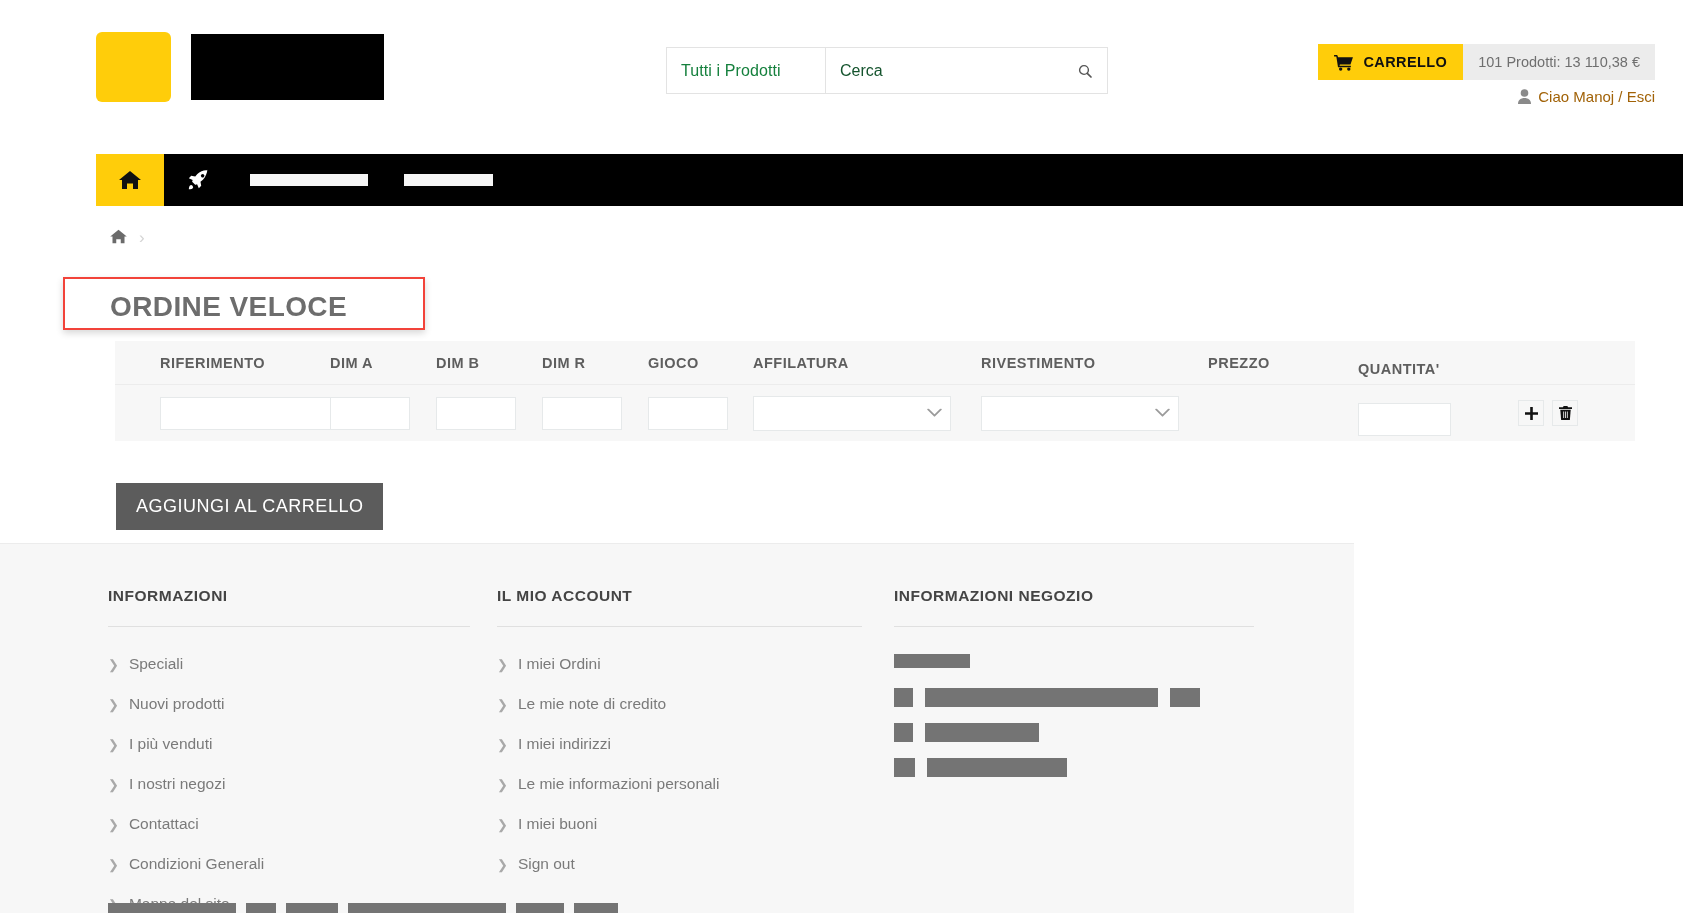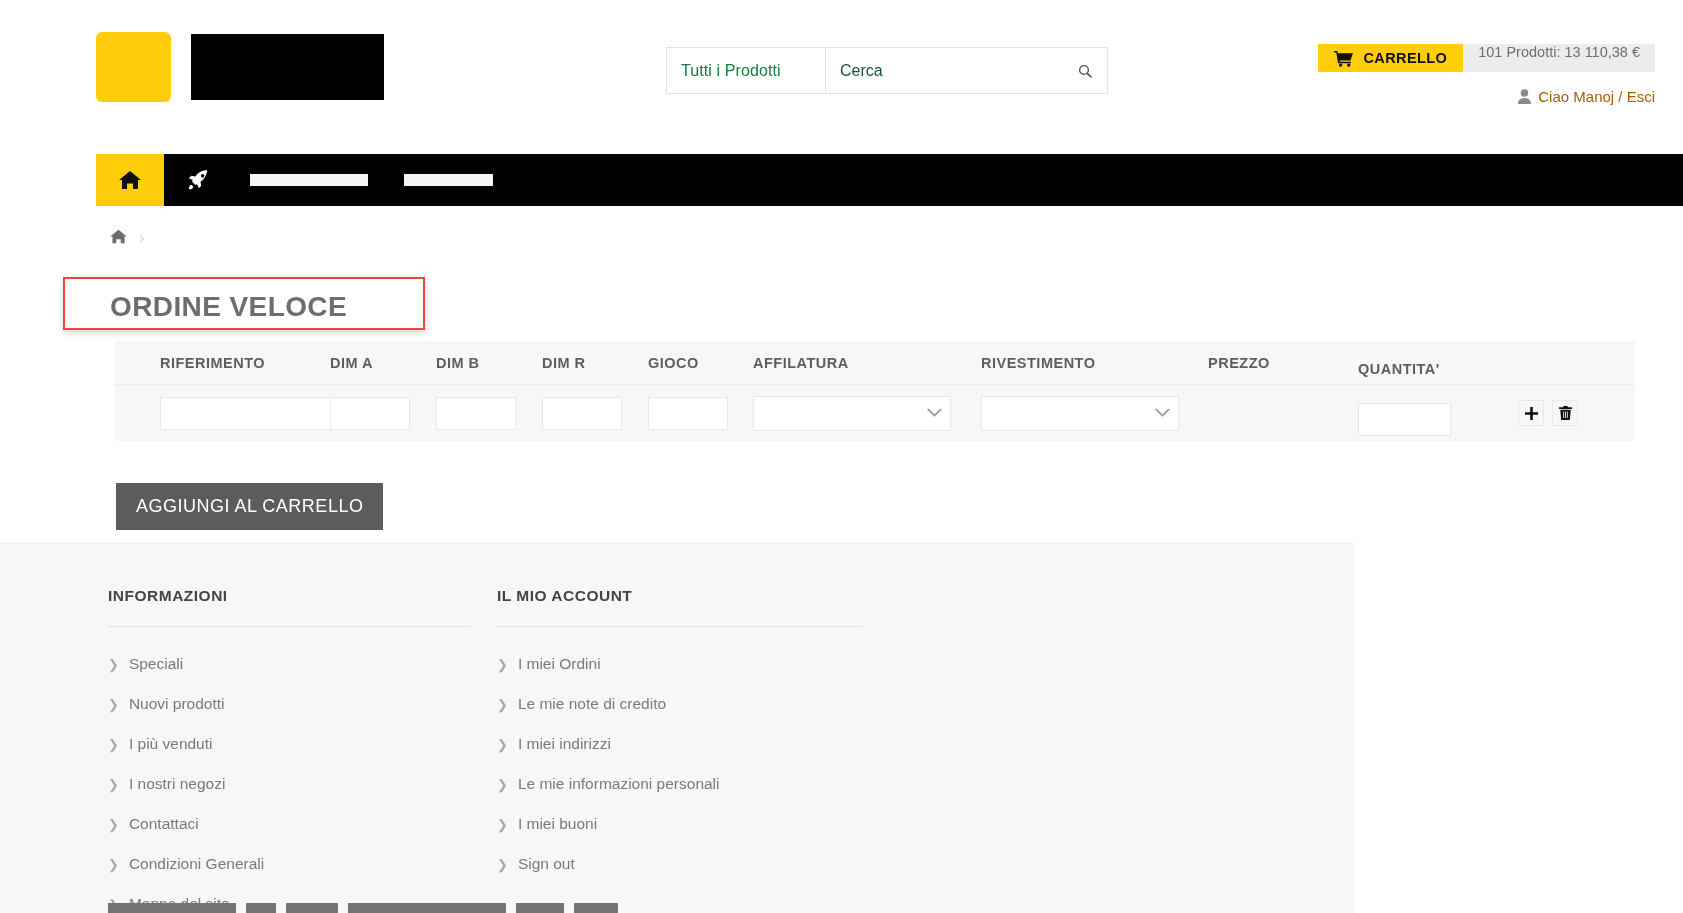--- a/index.html
+++ b/index.html
@@ -30,27 +30,27 @@
     display:flex; align-items:center; padding:4px 14px;
     font-size:16px; color:#14532d; position:relative;
   }
   .search-btn {
     position:absolute; right:8px; top:50%; transform:translateY(-50%);
     width:28px; height:28px; display:flex; align-items:center; justify-content:center;
     background:transparent; border:none; cursor:pointer;
   }
   .search-btn svg { display:block; }
 
-  .cart-row { position:absolute; right:28px; top:44px; display:flex; align-items:stretch; height:28px; }
+  .cart-row { position:absolute; right:28px; top:44px; display:flex; align-items:stretch; height:36px; }
   .cart-btn {
     background:#ffcd0a; color:#111; display:flex; align-items:center; gap:10px;
     padding:0 16px; font-size:14.5px; font-weight:bold; letter-spacing:.4px; cursor:pointer;
   }
   .cart-info {
-    background:#ececec; color:#6f6f6f; display:flex; 
+    background:#ececec; color:#6f6f6f; display:flex; align-items:center;
     padding:0 15px; font-size:14.5px; white-space:nowrap;
   }
   .user-row {
     position:absolute; right:28px; top:88px;
     display:flex; align-items:center; gap:7px;
     font-size:15px; color:#a16207; cursor:pointer;
   }
 
   
   .navbar { position:absolute; left:96px; top:154px; right:0; height:52px; background:#000; display:flex; align-items:stretch; }
@@ -368,20 +368,39 @@
       <div class="flink">
         <span class="chev">❯</span>
         <span>I miei buoni</span>
       </div>
       <div class="flink">
         <span class="chev">❯</span>
         <span>Sign out</span>
       </div>
     </div>
 
+    <div class="fcol c3">
+      <h4>INFORMAZIONI NEGOZIO</h4>
+      <div class="r-line" style="margin-top:27px;">
+        <span class="redact" style="width:76px;height:14px;"></span>
+      </div>
+      <div class="r-line" style="margin-top:20px;">
+        <span class="redact" style="width:19px;height:19px;"></span>
+        <span class="redact" style="width:233px;height:19px;"></span>
+        <span class="redact" style="width:30px;height:19px;"></span>
+      </div>
+      <div class="r-line" style="margin-top:16px;">
+        <span class="redact" style="width:19px;height:19px;"></span>
+        <span class="redact" style="width:114px;height:19px;"></span>
+      </div>
+      <div class="r-line" style="margin-top:16px;">
+        <span class="redact" style="width:21px;height:19px;"></span>
+        <span class="redact" style="width:140px;height:19px;"></span>
+      </div>
+    </div>
   </div>
 
   <div class="bottom-strip">
     <span class="redact" style="width:128px;"></span>
     <span class="redact" style="width:30px;"></span>
     <span class="redact" style="width:52px;"></span>
     <span class="redact" style="width:158px;"></span>
     <span class="redact" style="width:48px;"></span>
     <span class="redact" style="width:44px;"></span>
   </div>

